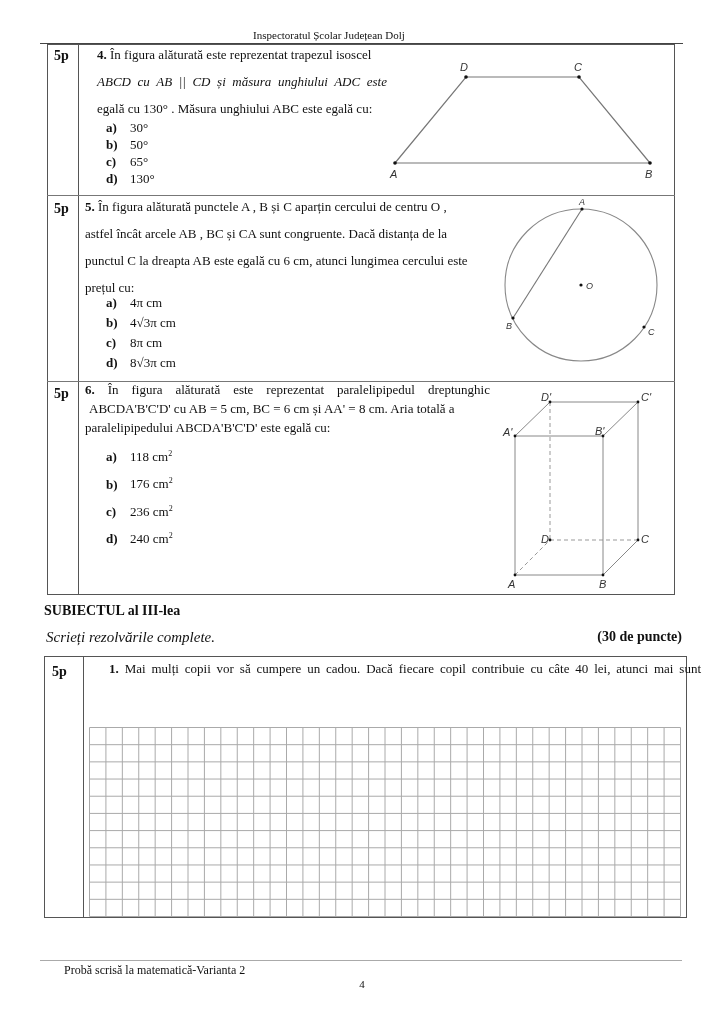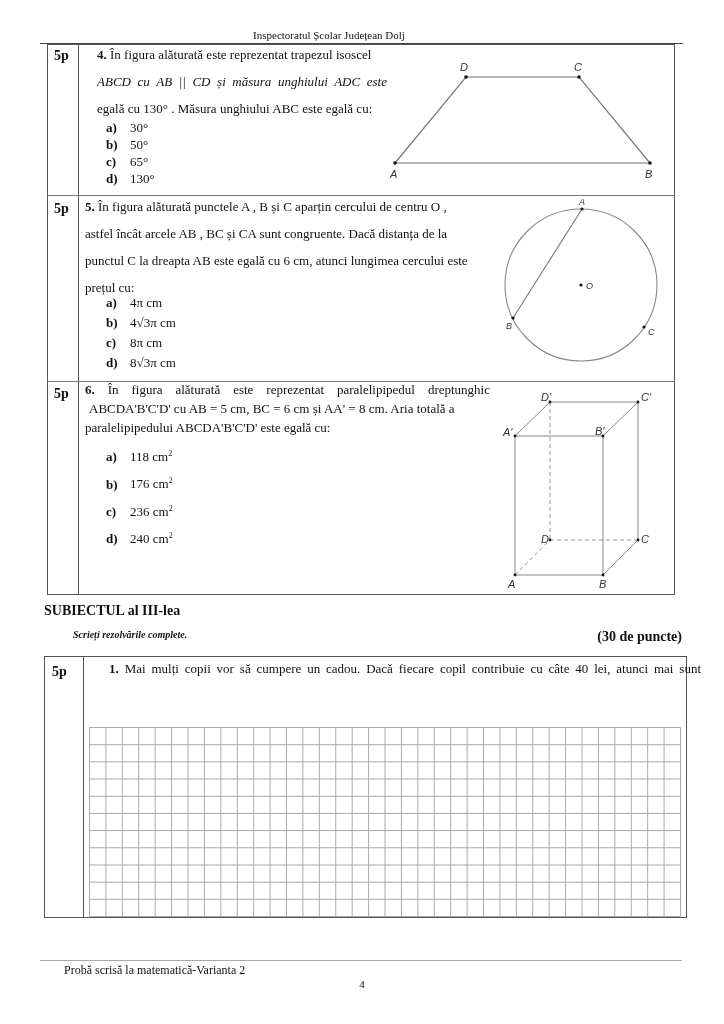--- a/index.html
+++ b/index.html
@@ -13,21 +13,21 @@
   .hline { border-top:1px solid #777; height:0; }
   .pts { font-weight:bold; font-size:14px; }
   .txt { font-size:13px; line-height:27px; white-space:nowrap; }
   .txt i { font-style:italic; }
   .justify { text-align:justify; text-align-last:justify; white-space:normal; }
   .opt { font-size:13px; white-space:nowrap; }
   .opt b { display:inline-block; width:24px; }
   .fig { position:absolute; }
   .fig text { font-family:"Liberation Sans", sans-serif; font-style:italic; font-size:11px; fill:#333; }
   .section-title { font-weight:bold; font-size:14px; }
-  .instr { font-weight:bold; font-style:italic; font-size:10px;margin-left:27px; }
+  .instr { font-weight:normal; font-style:italic; font-size:15px; }
   .points-total { font-weight:bold; font-size:14px; }
   .footer-line { left:40px; width:642px; top:960px; height:0; border-top:1.5px solid #aaa; }
   .footer { left:44px; top:963px; font-size:12px;margin-left:20px; }
   .pagenum { left:0; width:724px; top:978px; text-align:center; font-size:11px; }
   sup { font-size:8px; }
 </style>
 </head>
 <body>
 
 <div class="abs header">Inspectoratul Școlar Județean Dolj</div>

